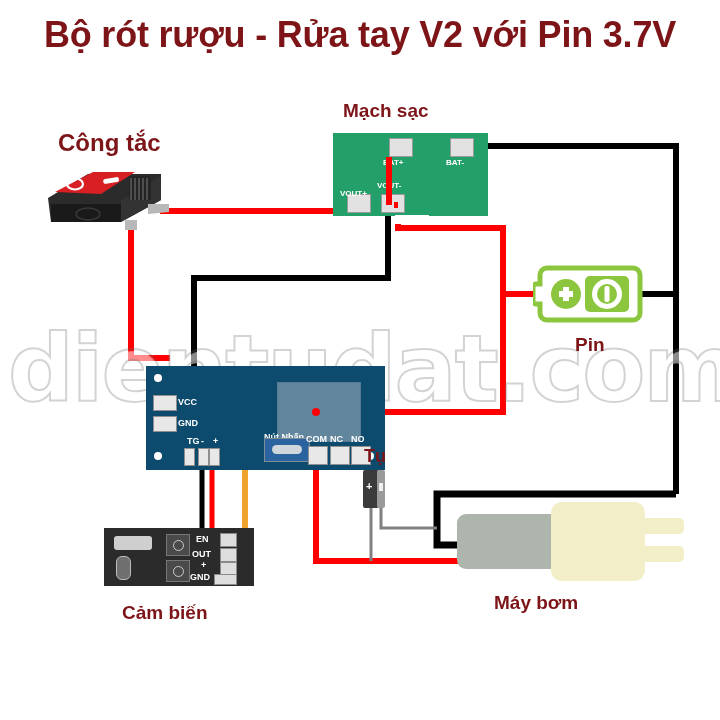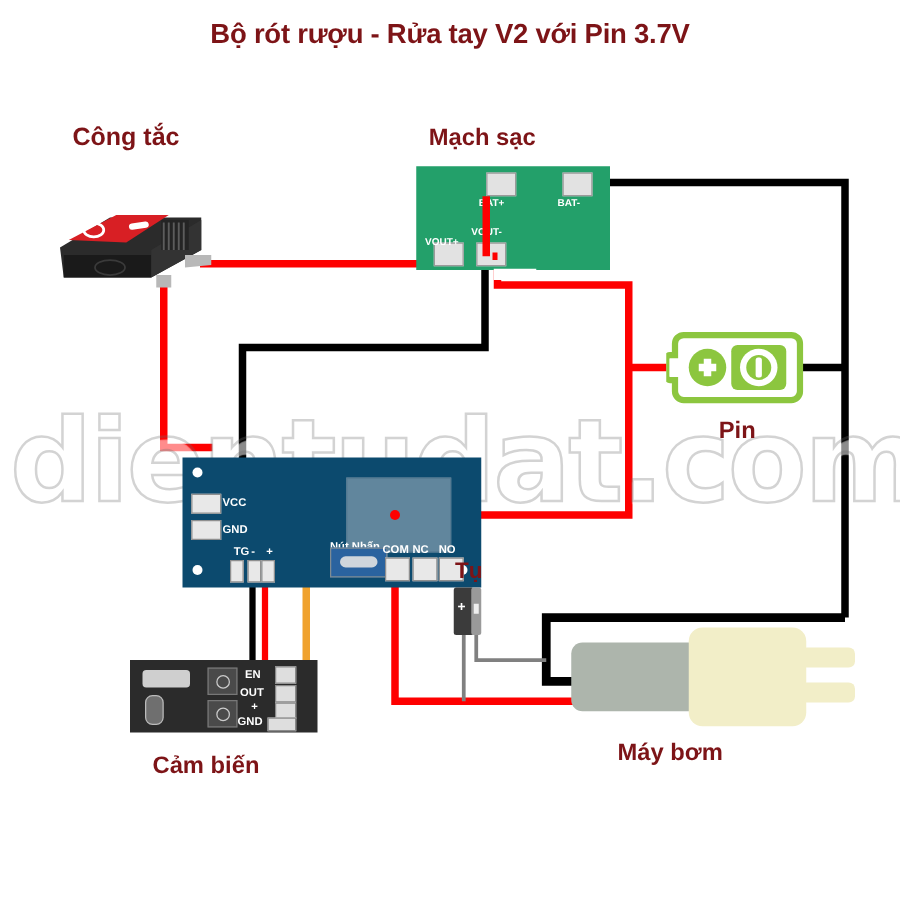--- a/index.html
+++ b/index.html
@@ -3,21 +3,21 @@
 <meta charset="utf-8">
 <style>
   html,body{margin:0;padding:0;background:#fff;}
   body{width:720px;height:720px;position:relative;overflow:hidden;
        font-family:"Liberation Sans",sans-serif;}
 
   #stage{position:absolute;left:0;top:0;width:720px;height:720px;}
 
   .title{
     position:absolute;left:0;top:14px;width:720px;text-align:center;
-    font-size:22px;font-weight:bold;color:#7d1417;letter-spacing:-0.2px;
+    font-size:36px;font-weight:bold;color:#7d1417;letter-spacing:-0.2px;
     white-space:nowrap;
   }
 
   
   .watermark{
     position:absolute;left:8px;top:316px;width:712px;
     font-size:92px;font-weight:bold;letter-spacing:-2px;
     color:transparent;
     -webkit-text-stroke:2px rgba(110,110,110,0.30);
     text-shadow:0 2px 1px rgba(255,255,255,0.55);
@@ -146,21 +146,21 @@
           <line x1="92" y1="18" x2="92" y2="40"></line>
         <line x1="96" y1="18" x2="96" y2="40"></line>
           <line x1="100" y1="18" x2="100" y2="40"></line>
         <line x1="104" y1="18" x2="104" y2="40"></line>
       </g>
       <polygon points="105,44 126,44 126,52 105,54" fill="#b8b8b8"></polygon>
       <polygon points="82,60 94,60 94,70 82,70" fill="#b8b8b8"></polygon>
       <ellipse cx="45" cy="54" rx="12" ry="6" fill="none" stroke="#3a3a3a" stroke-width="1.4"></ellipse>
     </svg>
   </div>
-  <div class="plabel" style="left:58px;top:99px;font-size:20px;">Công tắc</div>
+  <div class="plabel" style="left:58px;top:129px;font-size:24px;">Công tắc</div>
 
   <div class="timer">
     <span class="thole" style="left:8px;top:8px;"></span>
     <span class="thole" style="left:8px;top:86px;"></span>
     <span class="thole" style="left:220px;top:86px;"></span>
     <div class="relaybox"></div>
 
     <div class="tpad" style="left:7px;top:29px;width:22px;height:14px;"></div>
     <div class="tlabel" style="left:32px;top:31px;">VCC</div>
     <div class="tpad" style="left:7px;top:50px;width:22px;height:14px;"></div>

